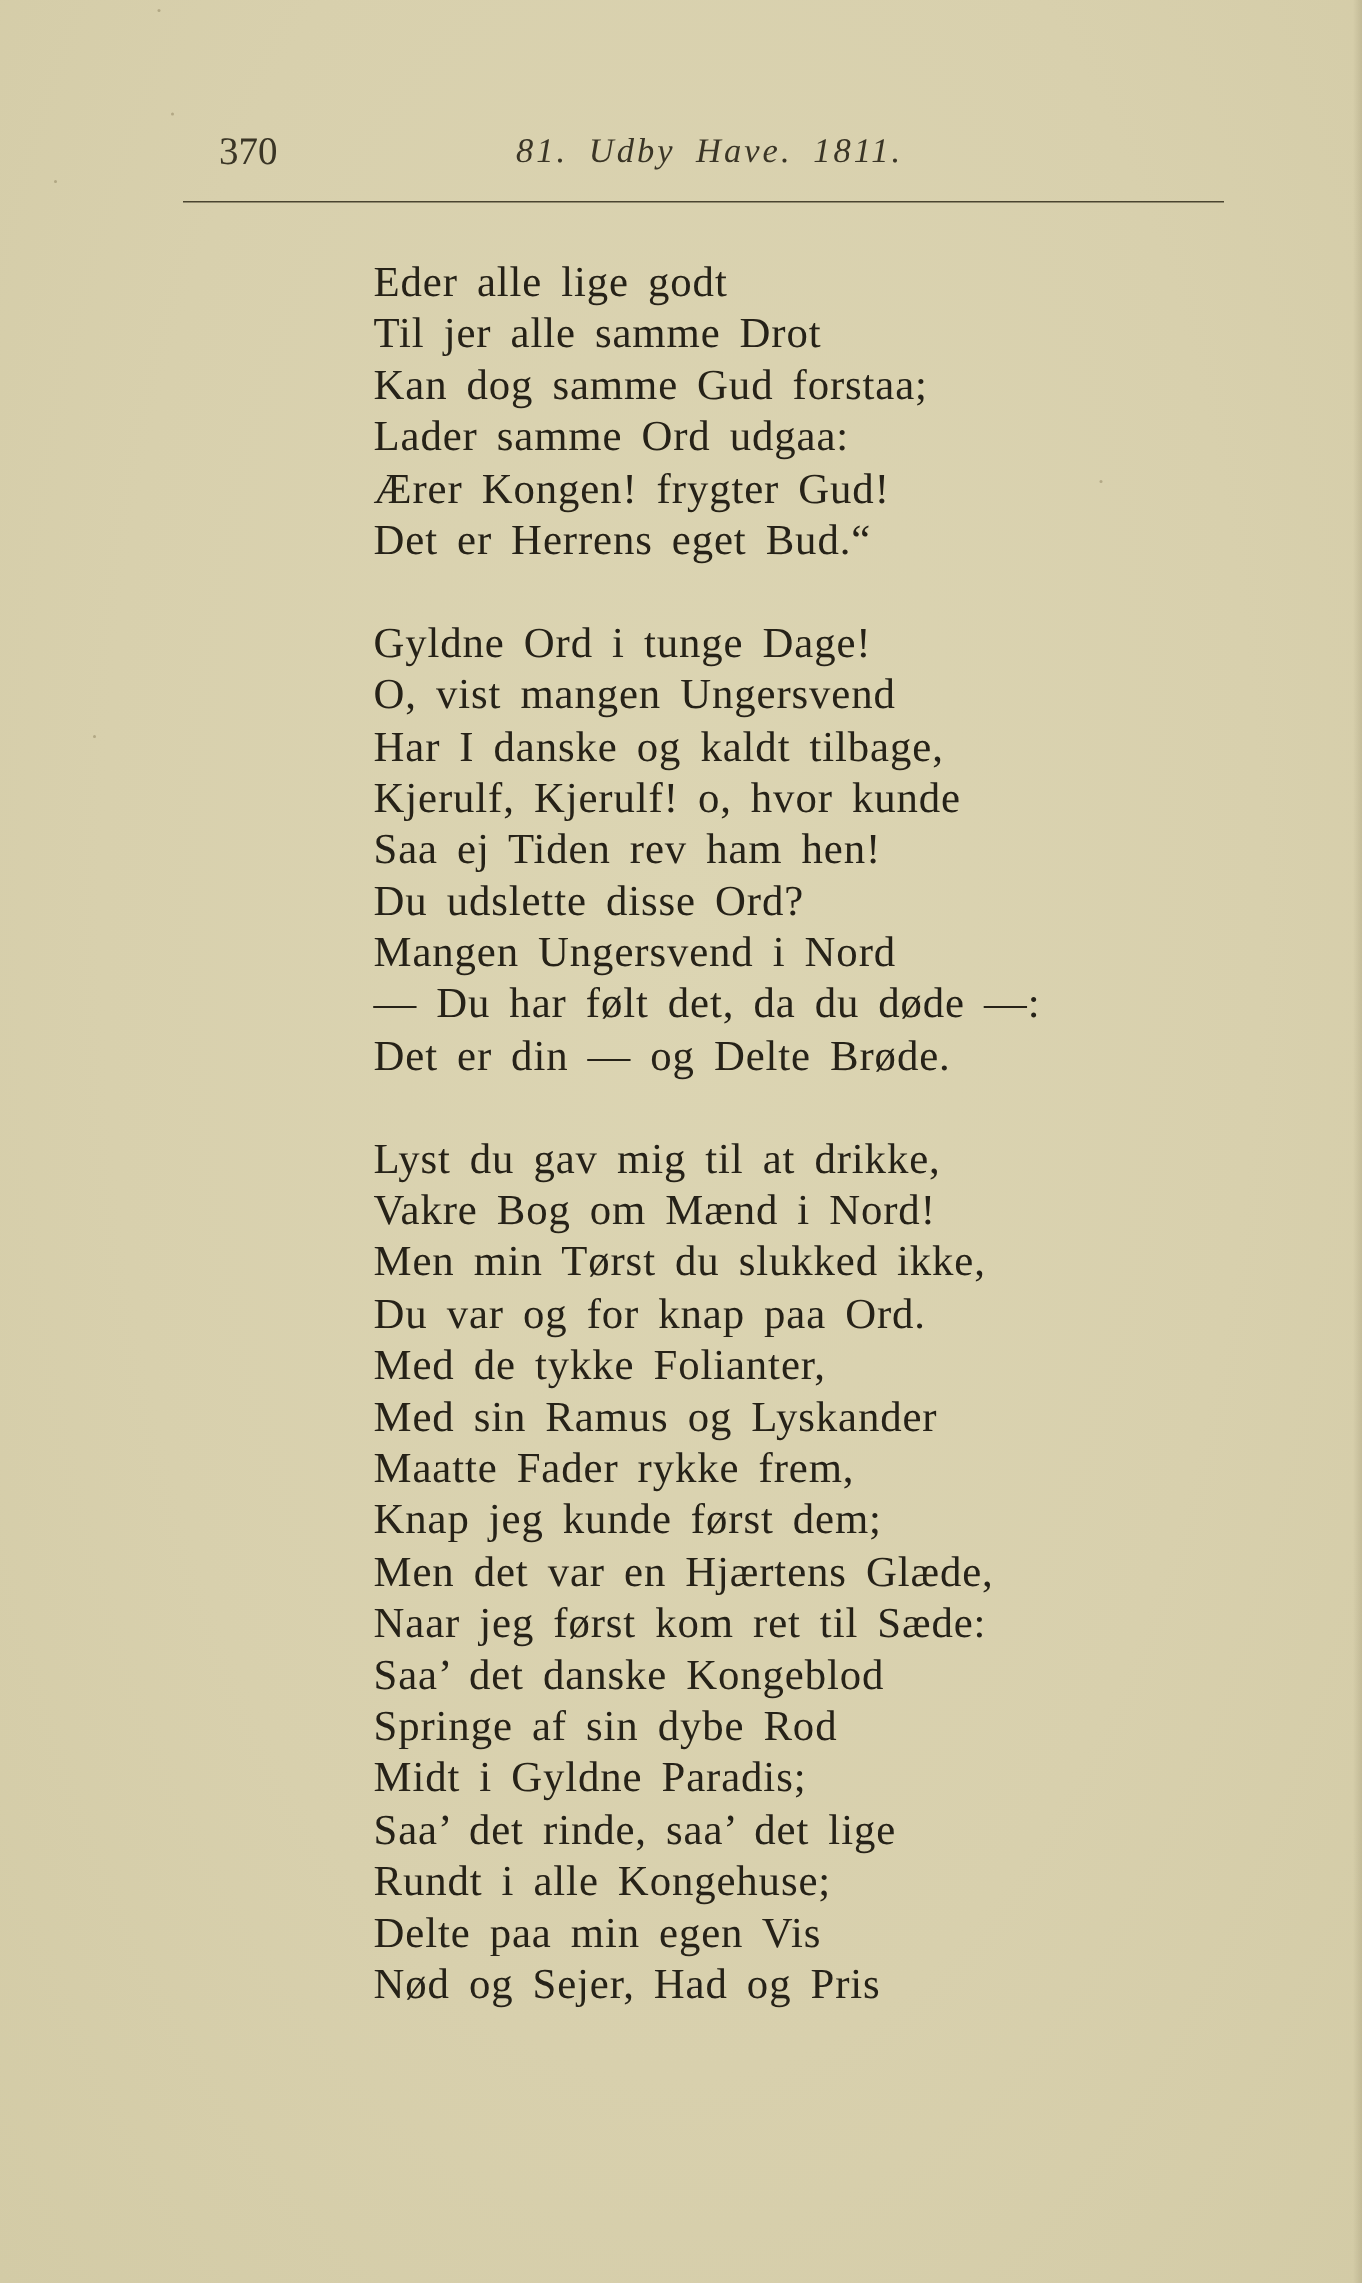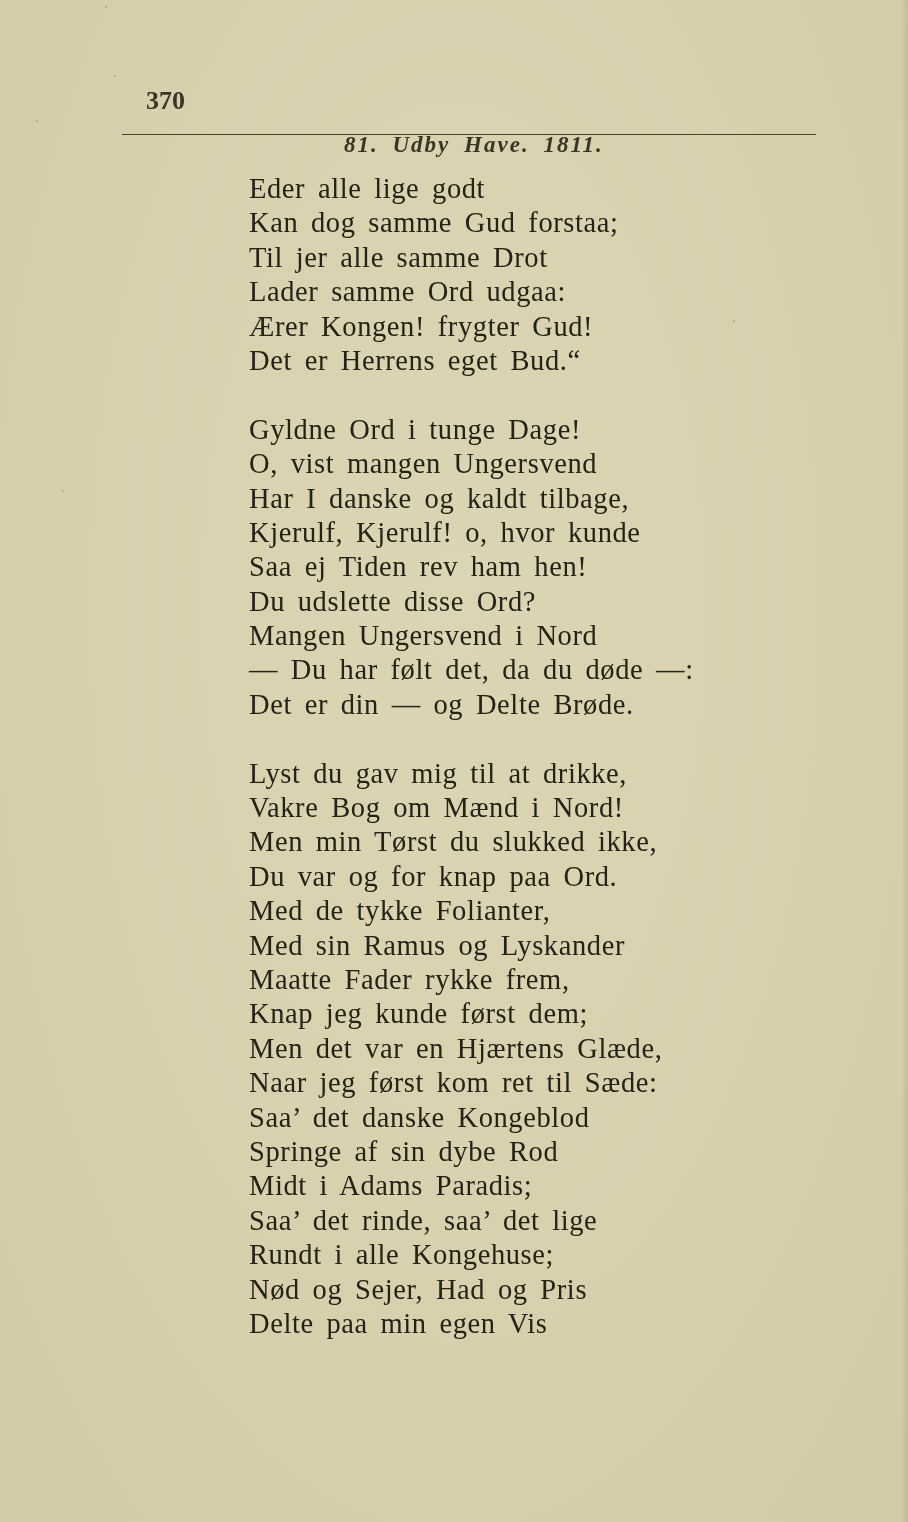--- a/index.html
+++ b/index.html
@@ -26,42 +26,40 @@
       position: absolute;
       right: 0; top: 0;
       width: 6px; height: 1522px;
       background: linear-gradient(to right, rgba(0,0,0,0) 0%, rgba(110,100,70,0.18) 100%);
     }
     .running-head {
       position: absolute;
       left: 0; top: 86px;
       width: 908px;
       height: 40px;
-      font-weight: bold;
     }
     .page-number {
       position: absolute;
       left: 146px;
       top: 0;
       font-family: "Liberation Serif", "DejaVu Serif", serif;
       font-size: 26px;
       color: #3a3526;
       letter-spacing: 0px;
     }
     .header-title {
       position: absolute;
       left: 344px;
       top: 2px;
       font-family: "Liberation Serif", "DejaVu Serif", serif;
       font-style: italic;
       font-size: 23px;
       color: #3a3526;
       letter-spacing: 2px;
       word-spacing: 6px;
-      margin-top: 44px;
     }
     .header-rule {
       position: absolute;
       left: 122px;
       top: 134px;
       width: 694px;
       height: 0;
       border-top: 1.5px solid #4a4430;
     }
     .poem {
@@ -108,22 +106,22 @@
 
   <div class="running-head">
     <span class="page-number">370</span>
     <span class="header-title">81. Udby Have. 1811.</span>
   </div>
   <div class="header-rule"></div>
 
   <div class="poem">
     <div class="stanza">
       <div class="line">Eder alle lige godt</div>
+      <div class="line">Til jer alle samme Drot</div>
       <div class="line">Kan dog samme Gud forstaa;</div>
-      <div class="line">Til jer alle samme Drot</div>
       <div class="line">Lader samme Ord udgaa:</div>
       <div class="line">Ærer Kongen! frygter Gud!</div>
       <div class="line">Det er Herrens eget Bud.“</div>
     </div>
     <div class="stanza-gap"></div>
     <div class="stanza">
       <div class="line">Gyldne Ord i tunge Dage!</div>
       <div class="line">O, vist mangen Ungersvend</div>
       <div class="line">Har I danske og kaldt tilbage,</div>
       <div class="line">Kjerulf, Kjerulf! o, hvor kunde</div>
@@ -140,20 +138,20 @@
       <div class="line">Men min Tørst du slukked ikke,</div>
       <div class="line">Du var og for knap paa Ord.</div>
       <div class="line">Med de tykke Folianter,</div>
       <div class="line">Med sin Ramus og Lyskander</div>
       <div class="line">Maatte Fader rykke frem,</div>
       <div class="line">Knap jeg kunde først dem;</div>
       <div class="line">Men det var en Hjærtens Glæde,</div>
       <div class="line">Naar jeg først kom ret til Sæde:</div>
       <div class="line">Saa’ det danske Kongeblod</div>
       <div class="line">Springe af sin dybe Rod</div>
-      <div class="line">Midt i Adams Paradis;</div>
+      <div class="line">Midt i Gyldne Paradis;</div>
       <div class="line">Saa’ det rinde, saa’ det lige</div>
       <div class="line">Rundt i alle Kongehuse;</div>
+      <div class="line">Delte paa min egen Vis</div>
       <div class="line">Nød og Sejer, Had og Pris</div>
-      <div class="line">Delte paa min egen Vis</div>
     </div>
   </div>
 </div>
 
 </body></html>

